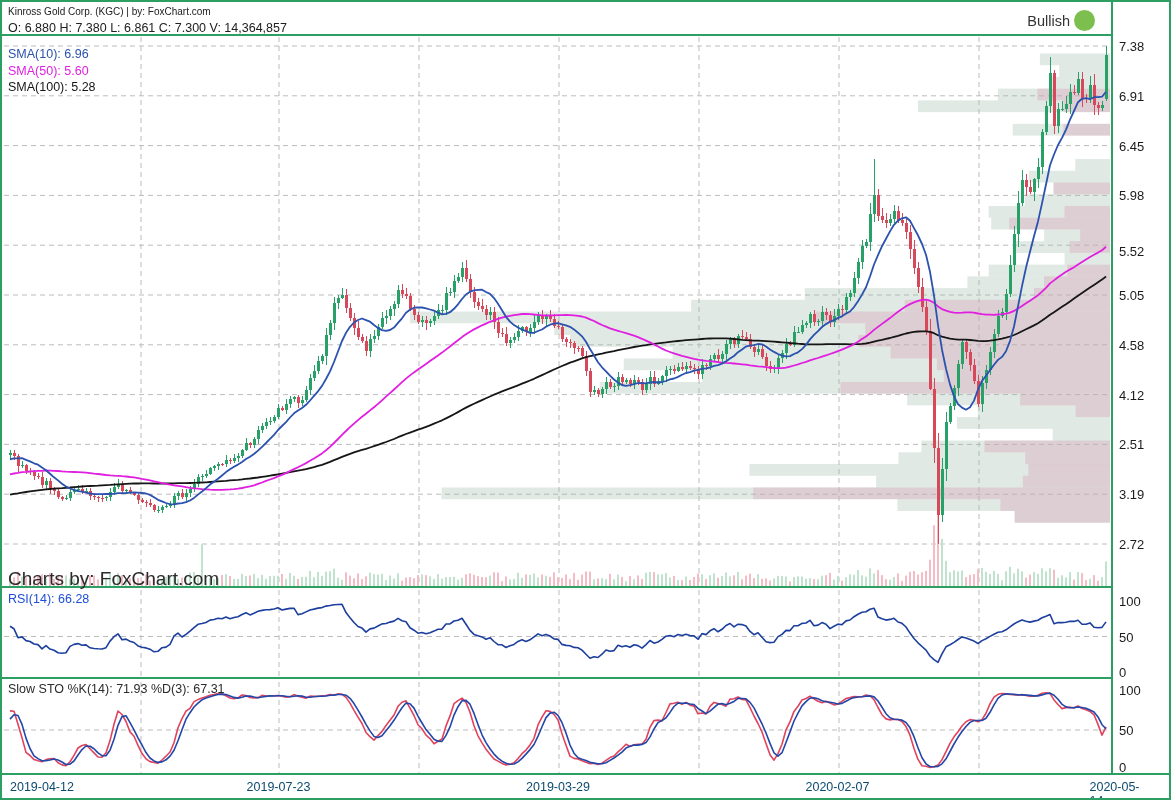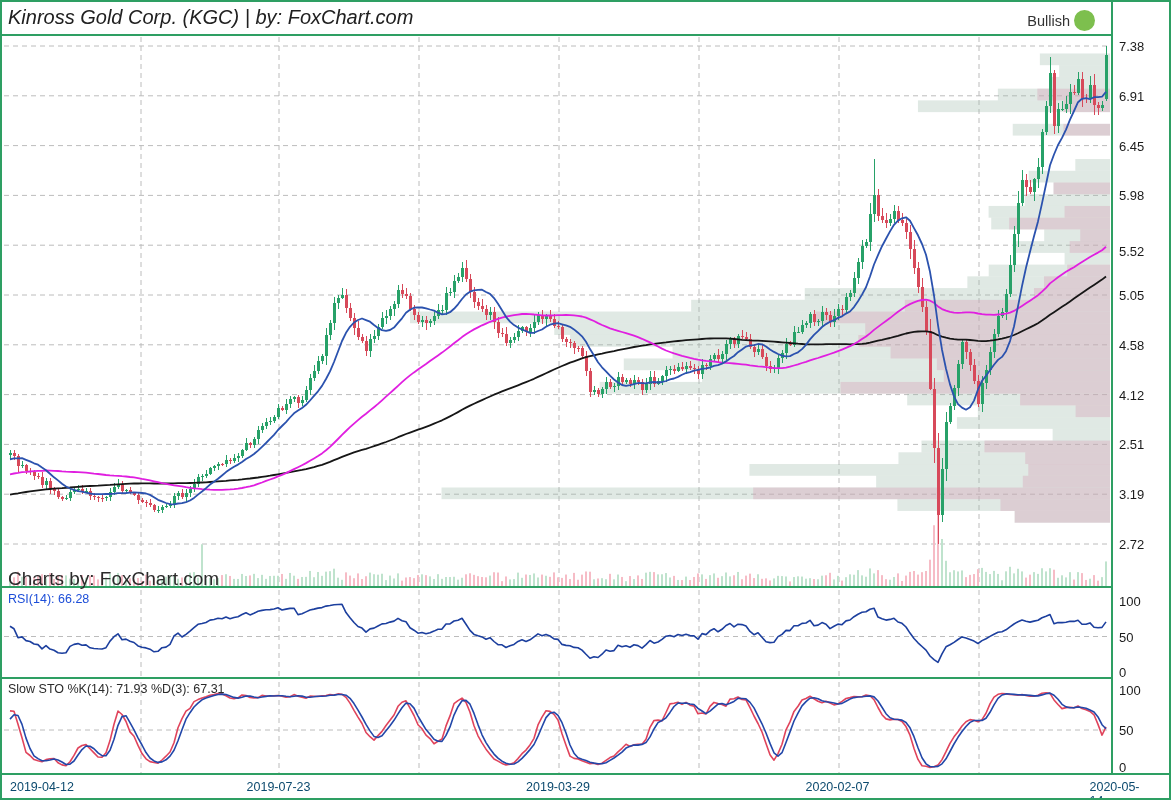--- a/index.html
+++ b/index.html
@@ -2,21 +2,21 @@
 <html><head>
 <meta charset="utf-8">
 <style>
   html,body{margin:0;padding:0;background:#e8e8e8;}
   #app{
     position:relative; width:1171px; height:800px; box-sizing:border-box;
     background:#ffffff; border:2px solid #2e9f63; overflow:hidden;
     font-family:"Liberation Sans", sans-serif; color:#1b1b1b;
   }
   .abs{position:absolute;}
-  .hdr-title{left:6px; top:4px; font-size:20px; color:#202020;font-style:italic;}
+  .hdr-title{left:6px; top:4px; font-size:10px; color:#202020;}
   .hdr-ohlc{left:6px; top:19px; font-size:12.5px; color:#202020;}
   .bullish{top:8px; right:74px; display:flex; align-items:center; gap:4px; font-size:14.5px; color:#333;}
   .bullish .dot{width:21px; height:21px; border-radius:50%; display:inline-block;}
   .legend{left:6px; top:44px; font-size:12.5px; line-height:16.5px;}
   .legend div{white-space:nowrap;}
   .watermark{left:6px; top:566px; font-size:19px; color:#2b2b2b;}
   .rsi-label{left:6px; top:590px; font-size:12.5px; color:#1d4ed8;}
   .sto-label{left:6px; top:680px; font-size:12.5px; color:#2b2b2b;}
   .axis-lbl{position:absolute; left:1117px; font-size:13px; color:#1b1b1b; transform:translateY(-50%);}
   .date-lbl{position:absolute; top:778px; font-size:12.5px; color:#0c4a6e;}
@@ -964,26 +964,32 @@
         <polyline points="8.0,717.1 12.0,712.8 16.0,713.5 20.0,722.4 24.0,736.1 28.0,746.5 32.0,753.8 36.0,756.6 40.0,758.7 44.0,758.7 48.0,758.0 52.0,756.9 56.0,758.0 60.0,760.0 64.0,762.5 68.0,762.1 72.0,759.0 76.0,753.0 80.0,747.6 84.0,744.0 88.0,744.3 92.0,746.8 96.0,750.9 100.0,753.7 104.0,753.7 108.0,748.2 112.0,737.2 116.0,723.3 120.0,714.6 124.0,713.7 128.0,720.6 132.0,727.9 136.0,735.8 140.0,743.0 144.0,750.6 148.0,756.0 152.0,758.9 156.0,760.4 160.0,759.9 164.0,757.8 168.0,754.1 172.0,748.3 176.0,738.8 180.0,727.7 184.0,717.2 188.0,710.7 192.0,705.0 196.0,701.2 200.0,697.8 204.0,696.1 208.0,694.7 212.0,693.5 216.0,692.5 220.0,692.1 224.0,692.5 228.0,693.9 232.0,695.4 236.0,696.1 240.0,695.2 244.0,694.1 248.0,694.0 252.0,695.0 256.0,695.7 260.0,695.0 264.0,694.4 268.0,693.8 272.0,694.0 276.0,693.7 280.0,693.8 284.0,694.3 288.0,694.7 292.0,694.2 296.0,693.8 300.0,694.1 304.0,695.3 308.0,695.2 312.0,694.8 316.0,694.3 320.0,694.2 324.0,694.0 328.0,693.3 332.0,693.1 336.0,692.5 340.0,692.5 344.0,693.2 348.0,696.3 352.0,701.6 356.0,708.2 360.0,715.0 364.0,722.4 368.0,728.9 372.0,734.4 376.0,735.5 380.0,733.7 384.0,728.8 388.0,723.7 392.0,718.3 396.0,711.9 400.0,705.8 404.0,701.1 408.0,701.7 412.0,706.1 416.0,714.1 420.0,721.0 424.0,727.6 428.0,732.2 432.0,737.2 436.0,739.2 440.0,739.4 444.0,733.4 448.0,724.9 452.0,713.1 456.0,704.7 460.0,698.8 464.0,698.4 468.0,702.2 472.0,711.4 476.0,722.6 480.0,732.8 484.0,740.6 488.0,746.7 492.0,752.1 496.0,756.1 500.0,759.2 504.0,761.2 508.0,762.2 512.0,762.0 516.0,759.9 520.0,756.4 524.0,752.1 528.0,747.6 532.0,742.5 536.0,734.1 540.0,724.8 544.0,715.6 548.0,711.1 552.0,710.2 556.0,713.3 560.0,720.7 564.0,731.0 568.0,743.0 572.0,751.2 576.0,755.8 580.0,757.3 584.0,758.6 588.0,760.2 592.0,761.1 596.0,761.8 600.0,761.6 604.0,760.7 608.0,758.4 612.0,756.0 616.0,753.2 620.0,750.1 624.0,746.1 628.0,744.3 632.0,743.1 636.0,743.1 640.0,742.4 644.0,740.6 648.0,734.9 652.0,727.0 656.0,720.6 660.0,718.5 664.0,715.8 668.0,710.4 672.0,704.5 676.0,701.1 680.0,701.3 684.0,701.0 688.0,702.0 692.0,702.5 696.0,706.3 700.0,709.0 704.0,711.6 708.0,709.1 712.0,705.6 716.0,702.1 720.0,701.5 724.0,702.7 728.0,701.2 732.0,699.4 736.0,696.3 740.0,696.5 744.0,696.8 748.0,700.4 752.0,705.9 756.0,713.8 760.0,721.8 764.0,731.0 768.0,741.4 772.0,750.8 776.0,754.2 780.0,750.7 784.0,740.5 788.0,729.9 792.0,719.0 796.0,711.2 800.0,703.9 804.0,699.6 808.0,696.2 812.0,695.8 816.0,696.7 820.0,698.8 824.0,699.7 828.0,700.3 832.0,701.0 836.0,702.0 840.0,701.4 844.0,699.2 848.0,697.1 852.0,695.6 856.0,695.0 860.0,694.7 864.0,694.2 868.0,693.9 872.0,694.9 876.0,699.0 880.0,705.3 884.0,711.7 888.0,715.8 892.0,717.3 896.0,717.5 900.0,718.1 904.0,720.5 908.0,725.8 912.0,734.7 916.0,745.7 920.0,755.8 924.0,761.8 928.0,764.5 932.0,764.8 936.0,764.4 940.0,761.8 944.0,756.8 948.0,749.5 952.0,742.0 956.0,735.3 960.0,729.5 964.0,724.5 968.0,720.4 972.0,718.5 976.0,718.5 980.0,718.5 984.0,716.2 988.0,710.3 992.0,702.8 996.0,696.4 1000.0,693.0 1004.0,691.9 1008.0,692.0 1012.0,692.4 1016.0,692.8 1020.0,692.9 1024.0,693.1 1028.0,693.4 1032.0,693.9 1036.0,693.9 1040.0,692.9 1044.0,691.8 1048.0,691.1 1052.0,693.3 1056.0,697.3 1060.0,702.3 1064.0,704.9 1068.0,705.8 1072.0,705.6 1076.0,705.0 1080.0,705.5 1084.0,706.2 1088.0,708.0 1092.0,710.0 1096.0,714.9 1100.0,722.7 1104.0,726.7 " fill="none" stroke="#2247a9" stroke-width="1.6" stroke-linejoin="round"></polyline>
         <line x1="0" y1="33" x2="1110" y2="33" stroke="#2e9f63" stroke-width="2"></line>
         <line x1="0" y1="585" x2="1110" y2="585" stroke="#2e9f63" stroke-width="2"></line>
         <line x1="0" y1="676" x2="1110" y2="676" stroke="#2e9f63" stroke-width="2"></line>
         <line x1="0" y1="772" x2="1171" y2="772" stroke="#2e9f63" stroke-width="2"></line>
         <line x1="1110" y1="0" x2="1110" y2="772" stroke="#2e9f63" stroke-width="2"></line>
       </svg>
     </div>
 
   <div class="abs hdr-title">Kinross Gold Corp. (KGC) | by: FoxChart.com</div>
+  <div class="abs hdr-ohlc">O: 6.880 H: 7.380 L: 6.861 C: 7.300 V: 14,364,857</div>
 
   <div class="abs bullish">
     <span>Bullish</span>
     <span class="dot" id="sentDot" style="background: rgb(125, 191, 78);"></span>
   </div>
 
+  <div class="abs legend">
+    <div id="sma0" style="color: rgb(43, 82, 174);">SMA(10): 6.96</div>
+    <div id="sma1" style="color: rgb(224, 31, 224);">SMA(50): 5.60</div>
+    <div id="sma2" style="color: rgb(22, 22, 22);">SMA(100): 5.28</div>
+  </div>
 
   <div class="abs watermark">Charts by: FoxChart.com</div>
   <div class="abs rsi-label">RSI(14): 66.28</div>
   <div class="abs sto-label">Slow STO %K(14): 71.93 %D(3): 67.31</div>
 
   <div id="axisCol">
       <div class="axis-lbl" style="top:44px">7.38</div>
       <div class="axis-lbl" style="top:93.8px">6.91</div>
       <div class="axis-lbl" style="top:143.6px">6.45</div>
       <div class="axis-lbl" style="top:193.4px">5.98</div>

